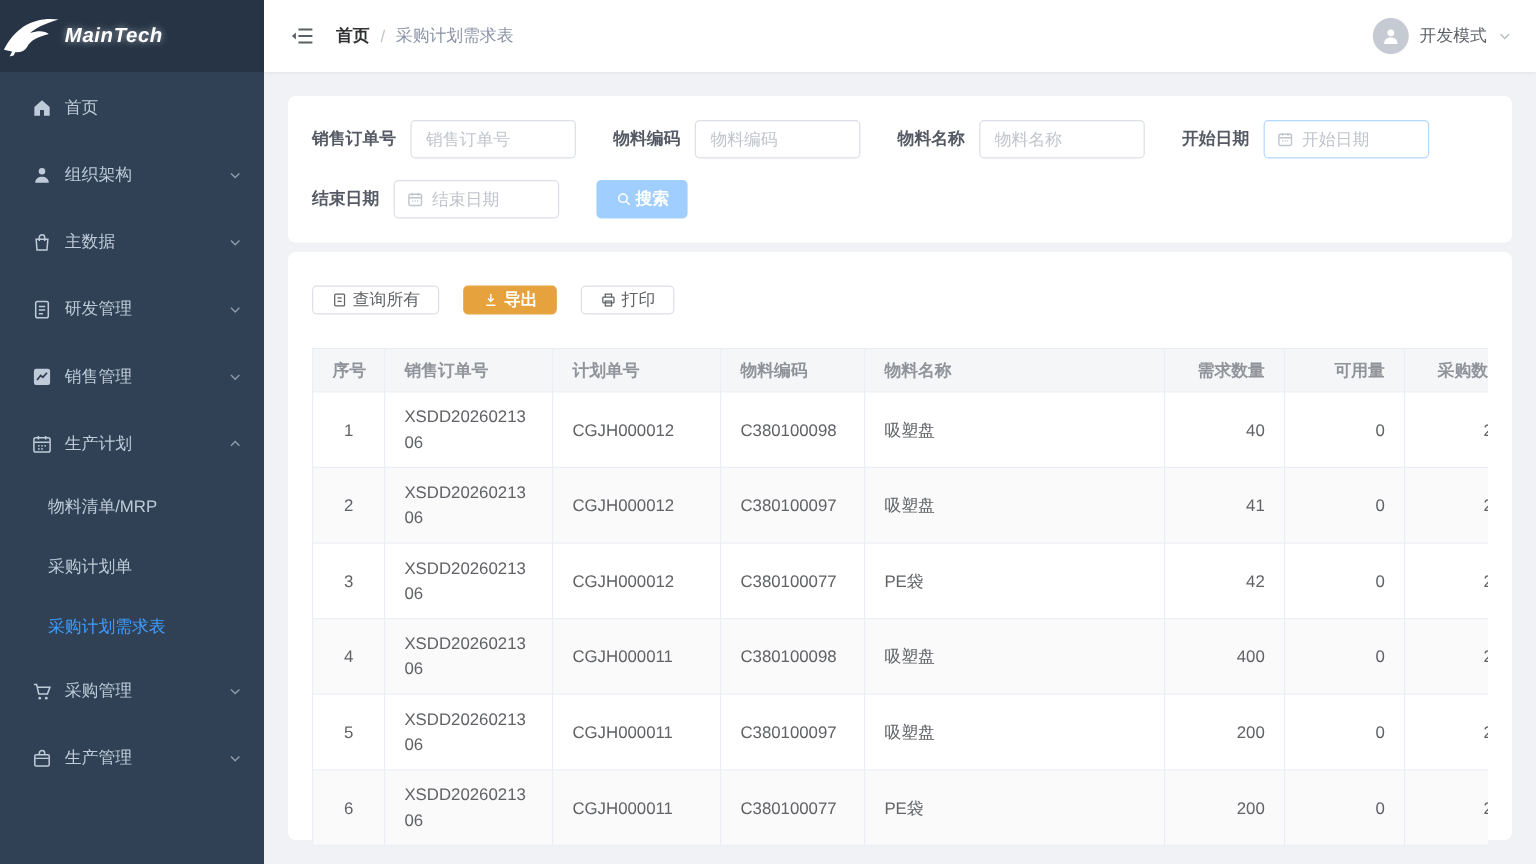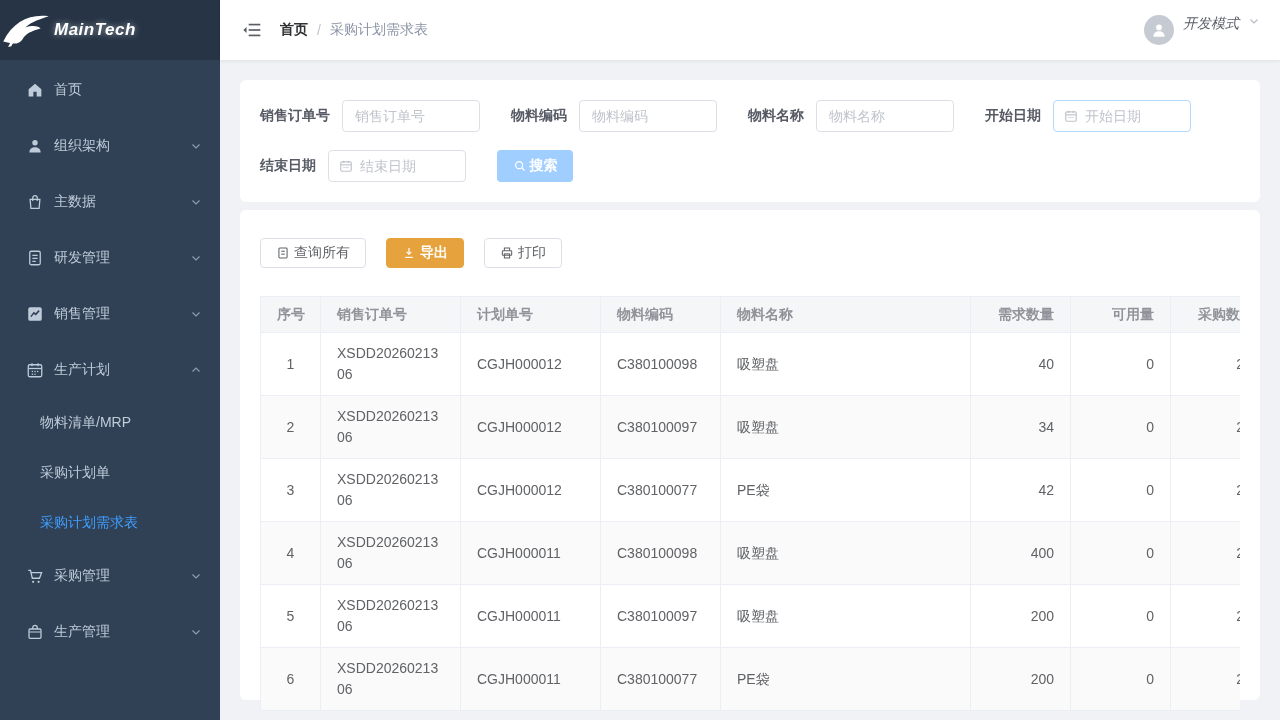--- a/index.html
+++ b/index.html
@@ -23,21 +23,21 @@
 
   
   .main { flex:1; display:flex; flex-direction:column; min-width:0; }
   .topbar { height:60px; background:#fff; display:flex; align-items:center; padding:0 20px 0 22px; box-shadow:0 1px 4px rgba(0,21,41,.08); position:relative; z-index:2; }
   .collapse-btn { width:20px; height:20px; color:#5a5e66; cursor:pointer; display:inline-flex; }
   .collapse-btn svg { width:20px; height:20px; }
   .breadcrumb { margin-left:18px; font-size:14px; display:flex; align-items:center; }
   .bc-home { color:#303133; font-weight:bold; cursor:pointer; }
   .bc-sep { color:#c0c4cc; margin:0 9px; }
   .bc-current { color:#8a93a5; }
-  .topbar-right { margin-left:auto; display:flex; align-items:flex-start; gap:9px; cursor:pointer;font-style:italic; }
+  .topbar-right { margin-left:auto; display:flex; align-items:center; gap:9px; cursor:pointer; }
   .avatar { width:30px; height:30px; border-radius:50%; background:#c6cad2; display:flex; align-items:center; justify-content:center; }
   .avatar svg { width:18px; height:18px; }
   .user-label { font-size:14px; color:#5a5e66; }
   .user-chevron { width:12px; height:12px; color:#b6bac2; display:inline-flex; }
   .user-chevron svg { width:12px; height:12px; }
 
   .content { flex:1; padding:20px; overflow:hidden; display:flex; flex-direction:column; gap:8px; }
   .card { background:#fff; border-radius:6px; }
 
   
@@ -52,21 +52,21 @@
   .date-input .cal-icon { width:14px; height:14px; color:#c0c4cc; display:inline-flex; flex:0 0 14px; }
   .date-input .cal-icon svg { width:14px; height:14px; }
   .date-input input { border:none; outline:none; width:100%; font-size:14px; color:#606266; font-family:inherit; }
   .date-input input::placeholder { color:#c0c4cc; }
   .search-btn { width:76px; height:32px; background:var(--search-btn,#a0cfff); border:none; border-radius:4px; color:#fff; font-size:14px; font-weight:bold; display:inline-flex; align-items:center; justify-content:center; gap:3px; cursor:pointer; font-family:inherit; }
   .search-btn svg { width:14px; height:14px; }
 
   
   .table-card { padding:28px 20px 20px; flex:1; min-height:0; }
   .toolbar { display:flex; align-items:center; margin-bottom:28px; }
-  .btn { height:30px; border:1px solid #dcdfe6; background:#fff; border-radius:4px; color:#606266; font-size:14px; display:inline-flex; align-items:center; padding:0 15px; gap:4px; cursor:pointer; font-family:inherit; }
+  .btn { height:24px; border:1px solid #dcdfe6; background:#fff; border-radius:4px; color:#606266; font-size:14px; display:inline-flex; align-items:center; padding:0 15px; gap:4px; cursor:pointer; font-family:inherit; }
   .btn svg { width:14px; height:14px; }
   .btn + .btn { margin-left:20px; }
   .btn.export { background:var(--export-btn,#e6a23c); border-color:var(--export-btn,#e6a23c); color:#fff; font-weight:bold; }
   .tab-group { margin-left:auto; display:inline-flex; }
   .tab { height:26px; padding:0 12px; font-size:13px; color:#5f6470; background:#fff; border:1px solid #dcdfe6; display:inline-flex; align-items:center; cursor:pointer; margin-left:-1px; }
   .tab:first-child { border-radius:4px 0 0 4px; margin-left:0; }
   .tab:last-child { border-radius:0 4px 4px 0; }
   .tab.active { background:var(--accent,#409eff); border-color:var(--accent,#409eff); color:#fff; position:relative; }
 
   .table-wrap { width:980px; overflow:hidden; }
@@ -359,21 +359,21 @@
                   <td class="ar">40</td>
                   <td class="ar">0</td>
                   <td class="ar last-col">2</td>
                 </tr>
                 <tr>
                   <td class="ac">2</td>
                   <td class="al">XSDD2026021306</td>
                   <td class="al">CGJH000012</td>
                   <td class="al">C380100097</td>
                   <td class="al">吸塑盘</td>
-                  <td class="ar">34</td>
+                  <td class="ar">41</td>
                   <td class="ar">0</td>
                   <td class="ar last-col">2</td>
                 </tr>
                 <tr>
                   <td class="ac">3</td>
                   <td class="al">XSDD2026021306</td>
                   <td class="al">CGJH000012</td>
                   <td class="al">C380100077</td>
                   <td class="al">PE袋</td>
                   <td class="ar">42</td>

